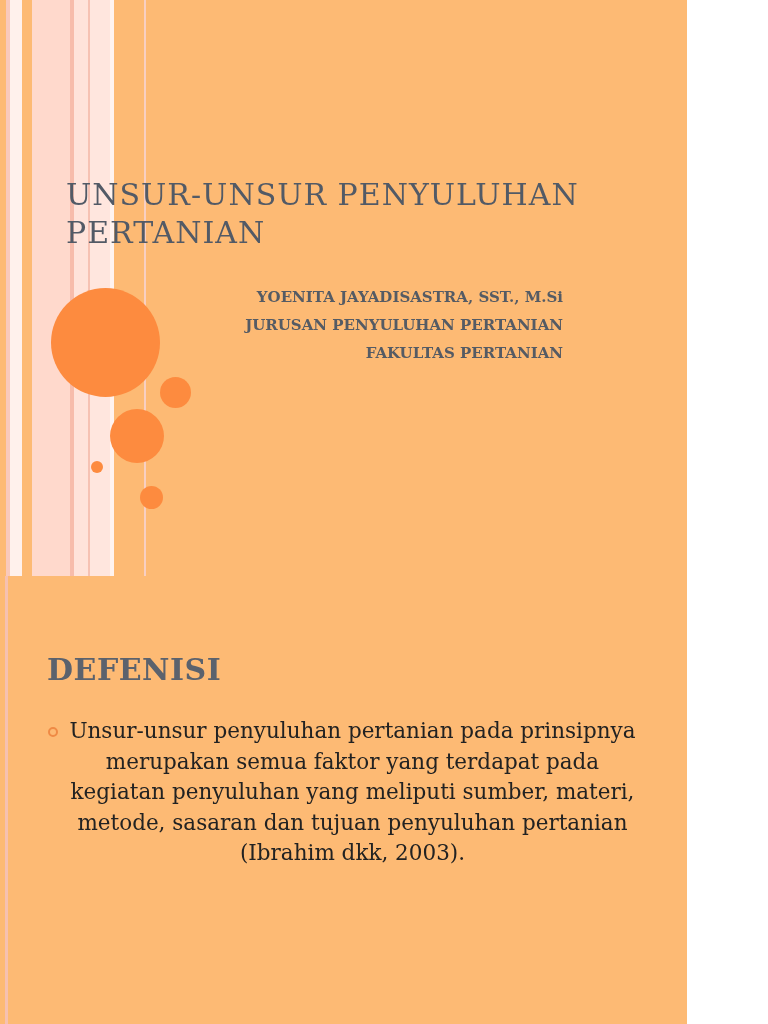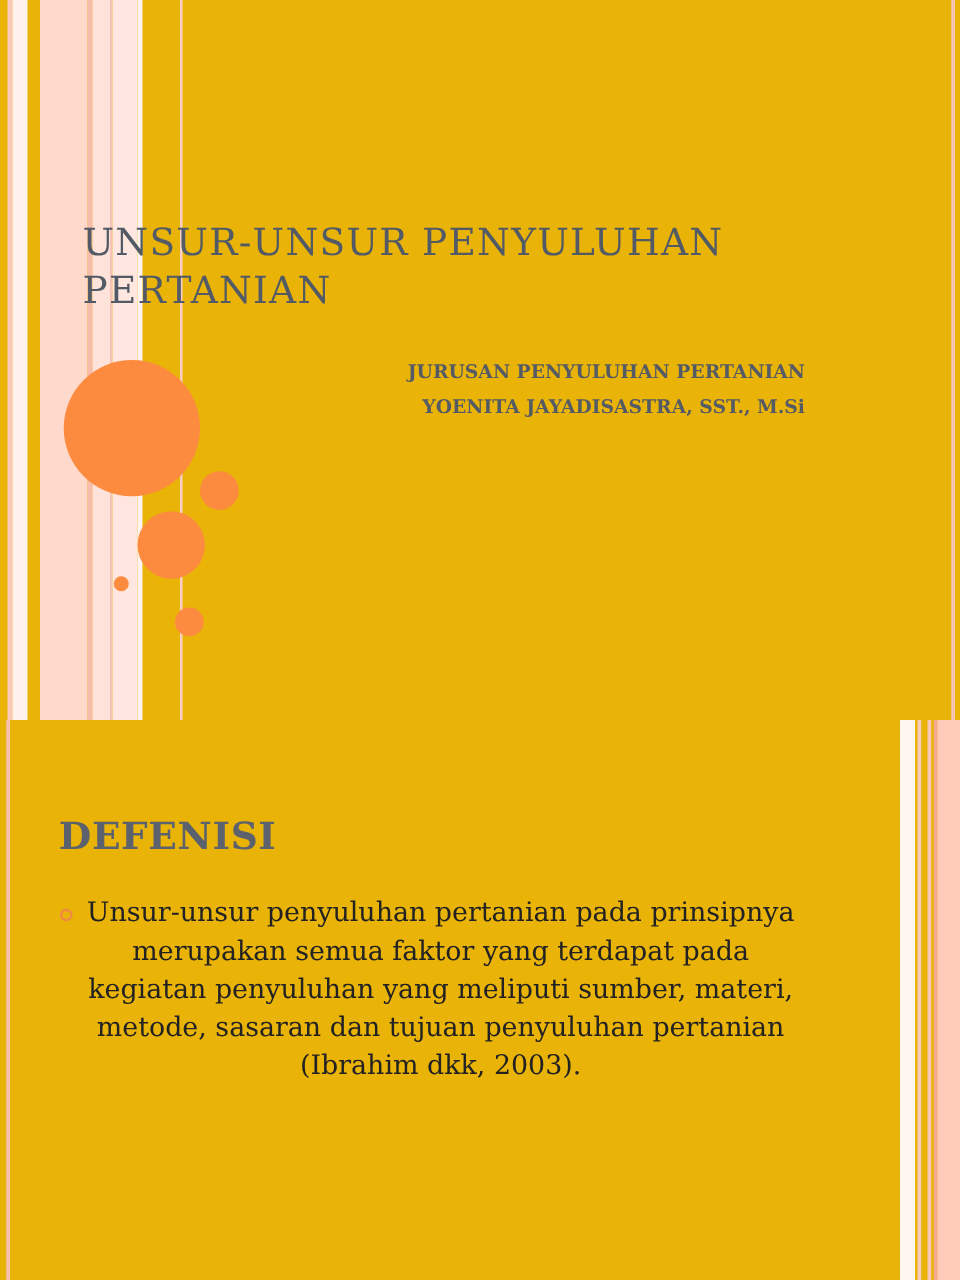--- a/index.html
+++ b/index.html
@@ -7,22 +7,22 @@
     padding: 0;
     width: 768px;
     height: 1024px;
     overflow: hidden;
     background: #ffffff;
     font-family: "DejaVu Serif", "Liberation Serif", serif;
   }
   .slide {
     position: absolute;
     left: 0;
-    width: 768px;
-    background: #eab308;
+    width: 687px;
+    background: #fdba74;
     overflow: hidden;
   }
   #slide1 { top: 0; height: 576px; }
   #slide2 { top: 576px; height: 448px; }
 
   .stripe { position: absolute; top: 0; bottom: 0; }
 
   
   .s1a { left: 6px;  width: 4px;  background: #f9c9bb; }
   .s1b { left: 10px; width: 12px; background: #fff1ec; }
@@ -127,22 +127,23 @@
 
   <div class="circle" style="left:51px; top:288px; width:109px; height:109px;"></div>
   <div class="circle" style="left:160px; top:377px; width:31px; height:31px;"></div>
   <div class="circle" style="left:110px; top:409px; width:54px; height:54px;"></div>
   <div class="circle" style="left:91px; top:461px; width:12px; height:12px;"></div>
   <div class="circle" style="left:140px; top:486px; width:23px; height:23px;"></div>
 
   <h1 class="title">UNSUR-UNSUR PENYULUHAN PERTANIAN</h1>
 
   <div class="subtitle">
+    <div>YOENITA JAYADISASTRA, SST., M.Si</div>
     <div>JURUSAN PENYULUHAN PERTANIAN</div>
-    <div>YOENITA JAYADISASTRA, SST., M.Si</div>
+    <div>FAKULTAS PERTANIAN</div>
   </div>
 </div>
 
 <div id="slide2" class="slide">
   <div class="stripe s2a"></div>
   <div class="stripe s2b"></div>
   <div class="stripe s2c"></div>
   <div class="stripe s2d"></div>
   <div class="stripe s2e"></div>
   <div class="stripe s2f"></div>

